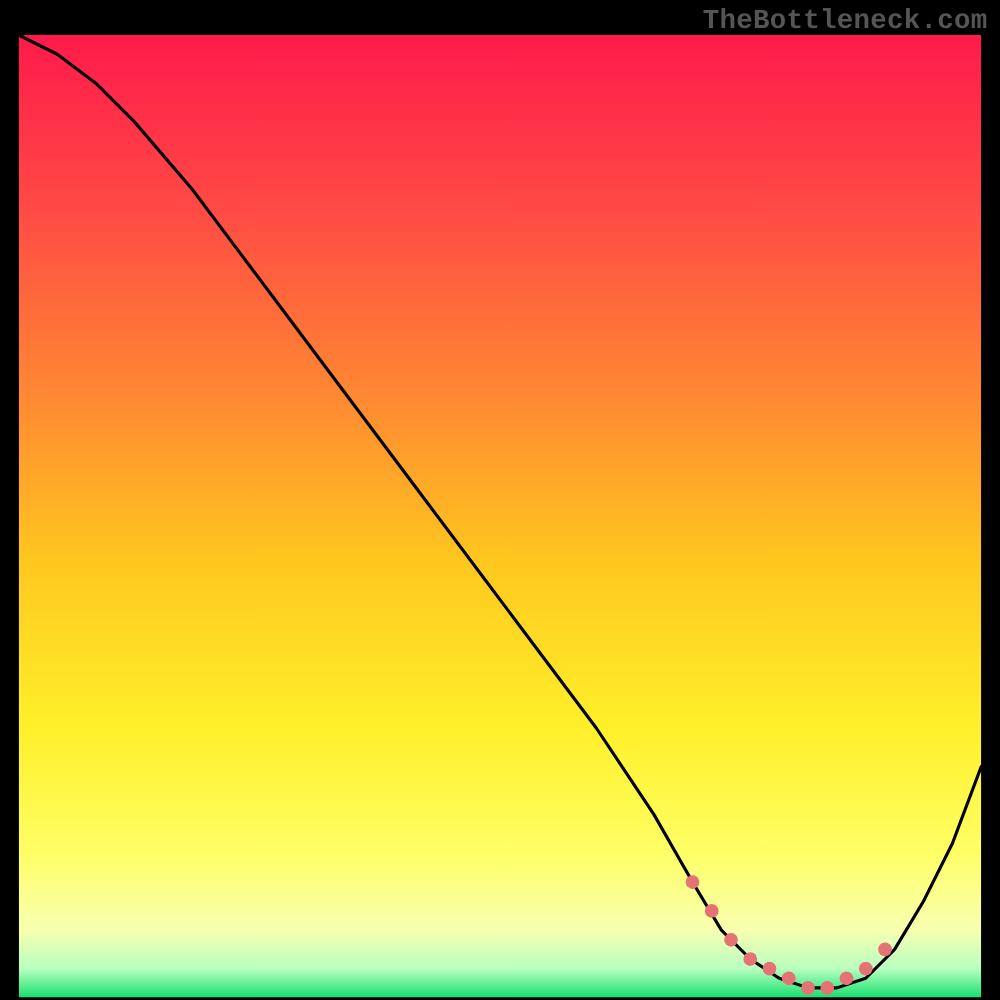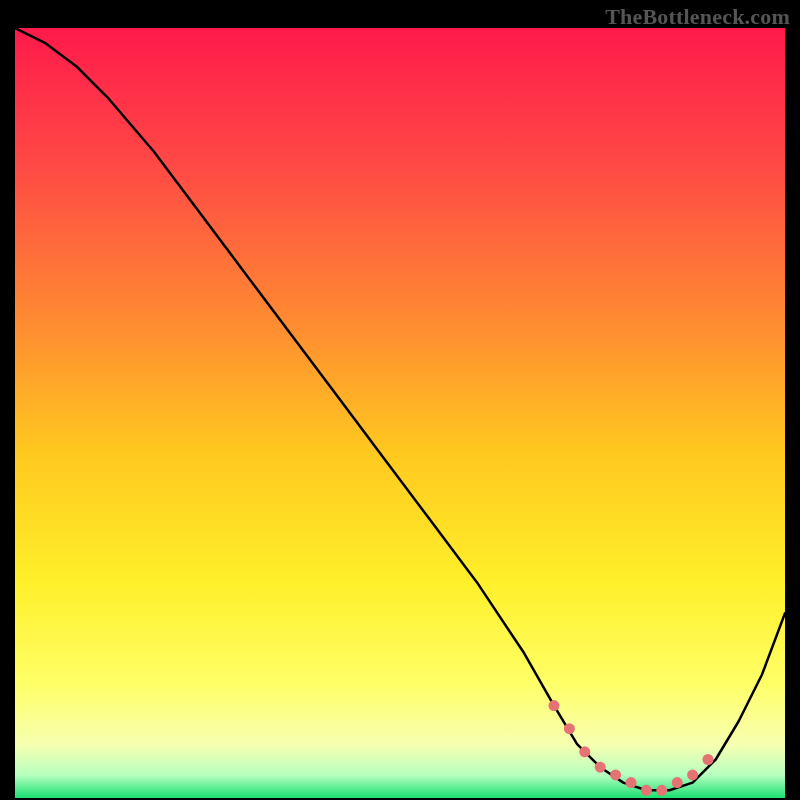--- a/index.html
+++ b/index.html
@@ -7,21 +7,21 @@
   .root {
     position: relative;
     width: 800px;
     height: 800px;
     background: #000;
   }
   .watermark {
     position: absolute;
     top: 4px;
     right: 10px;
-    font-family: Liberation Serif, serif;
+    font-family: Liberation Mono, monospace;
     font-size: 22px;
     font-weight: 600;
     color: #555;
     letter-spacing: 0.2px;
   }
   .plot {
     position: absolute;
     left: 15px;
     top: 28px;
     width: 770px;

